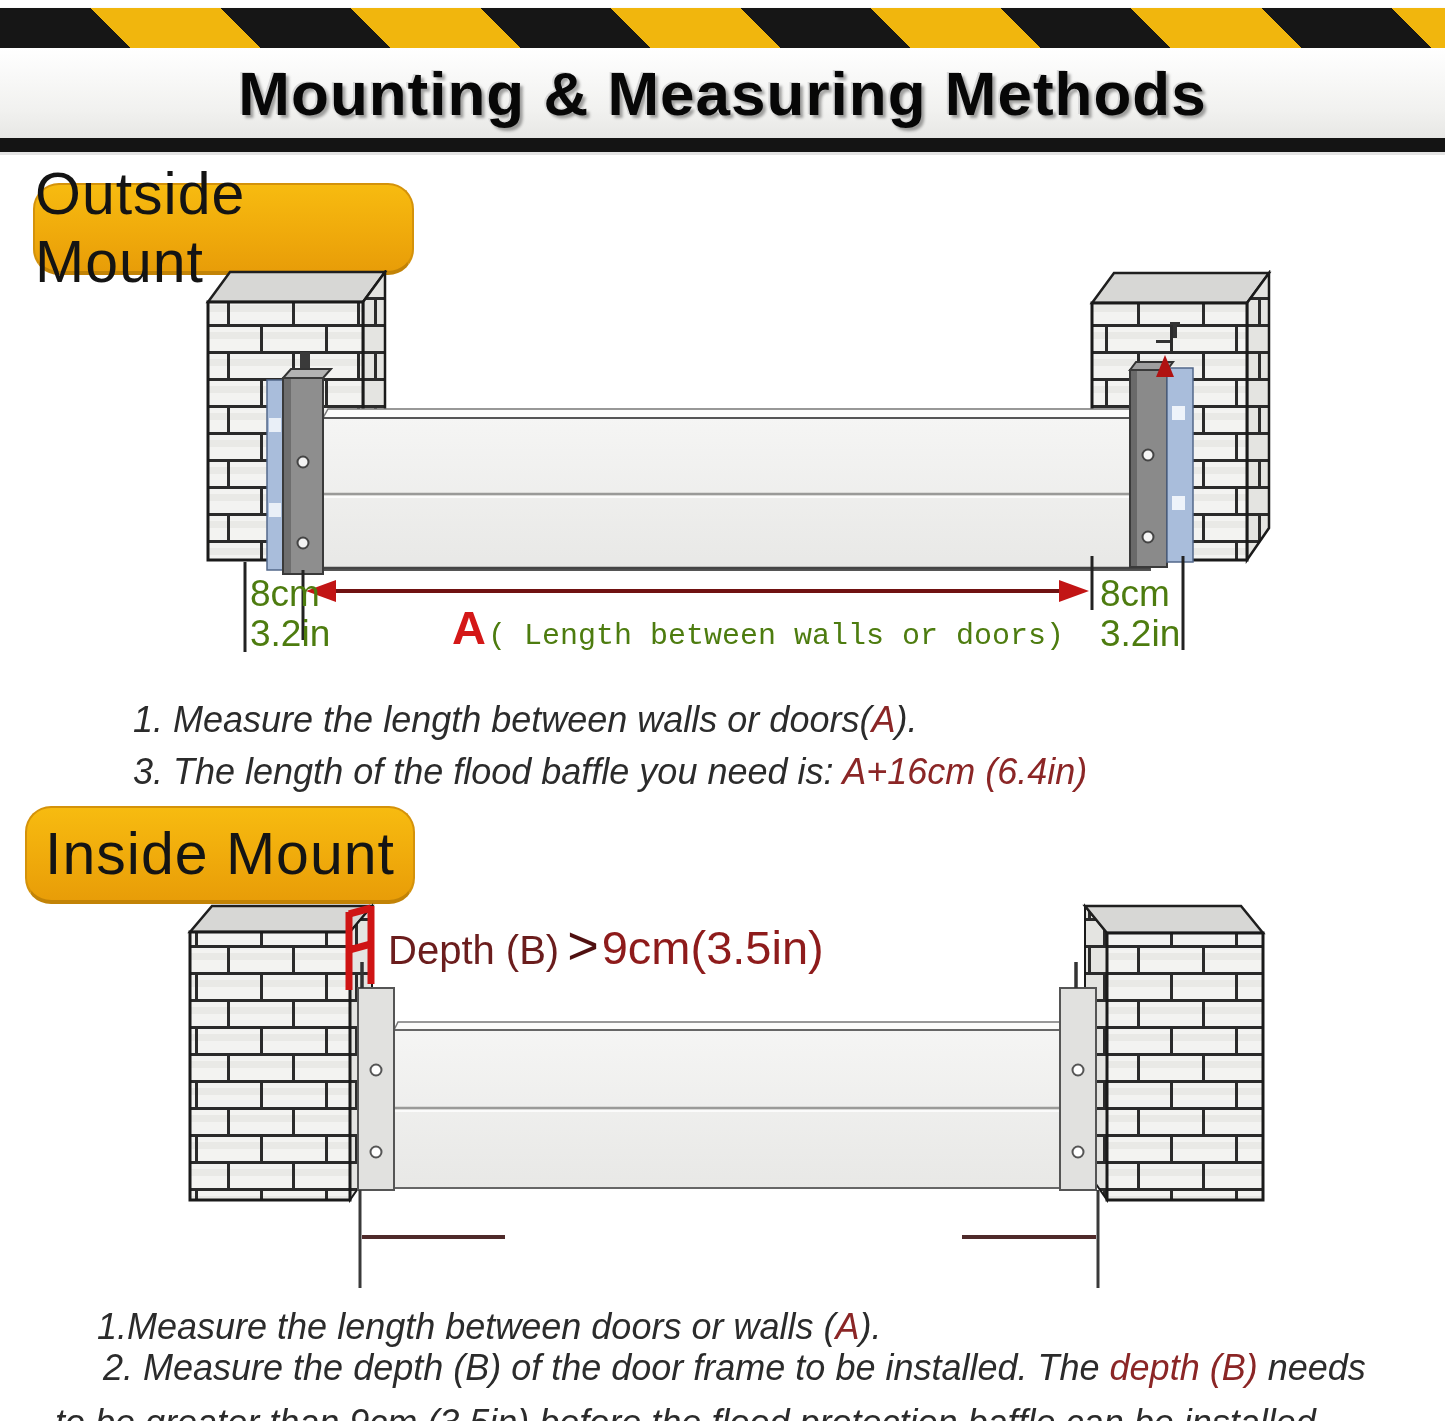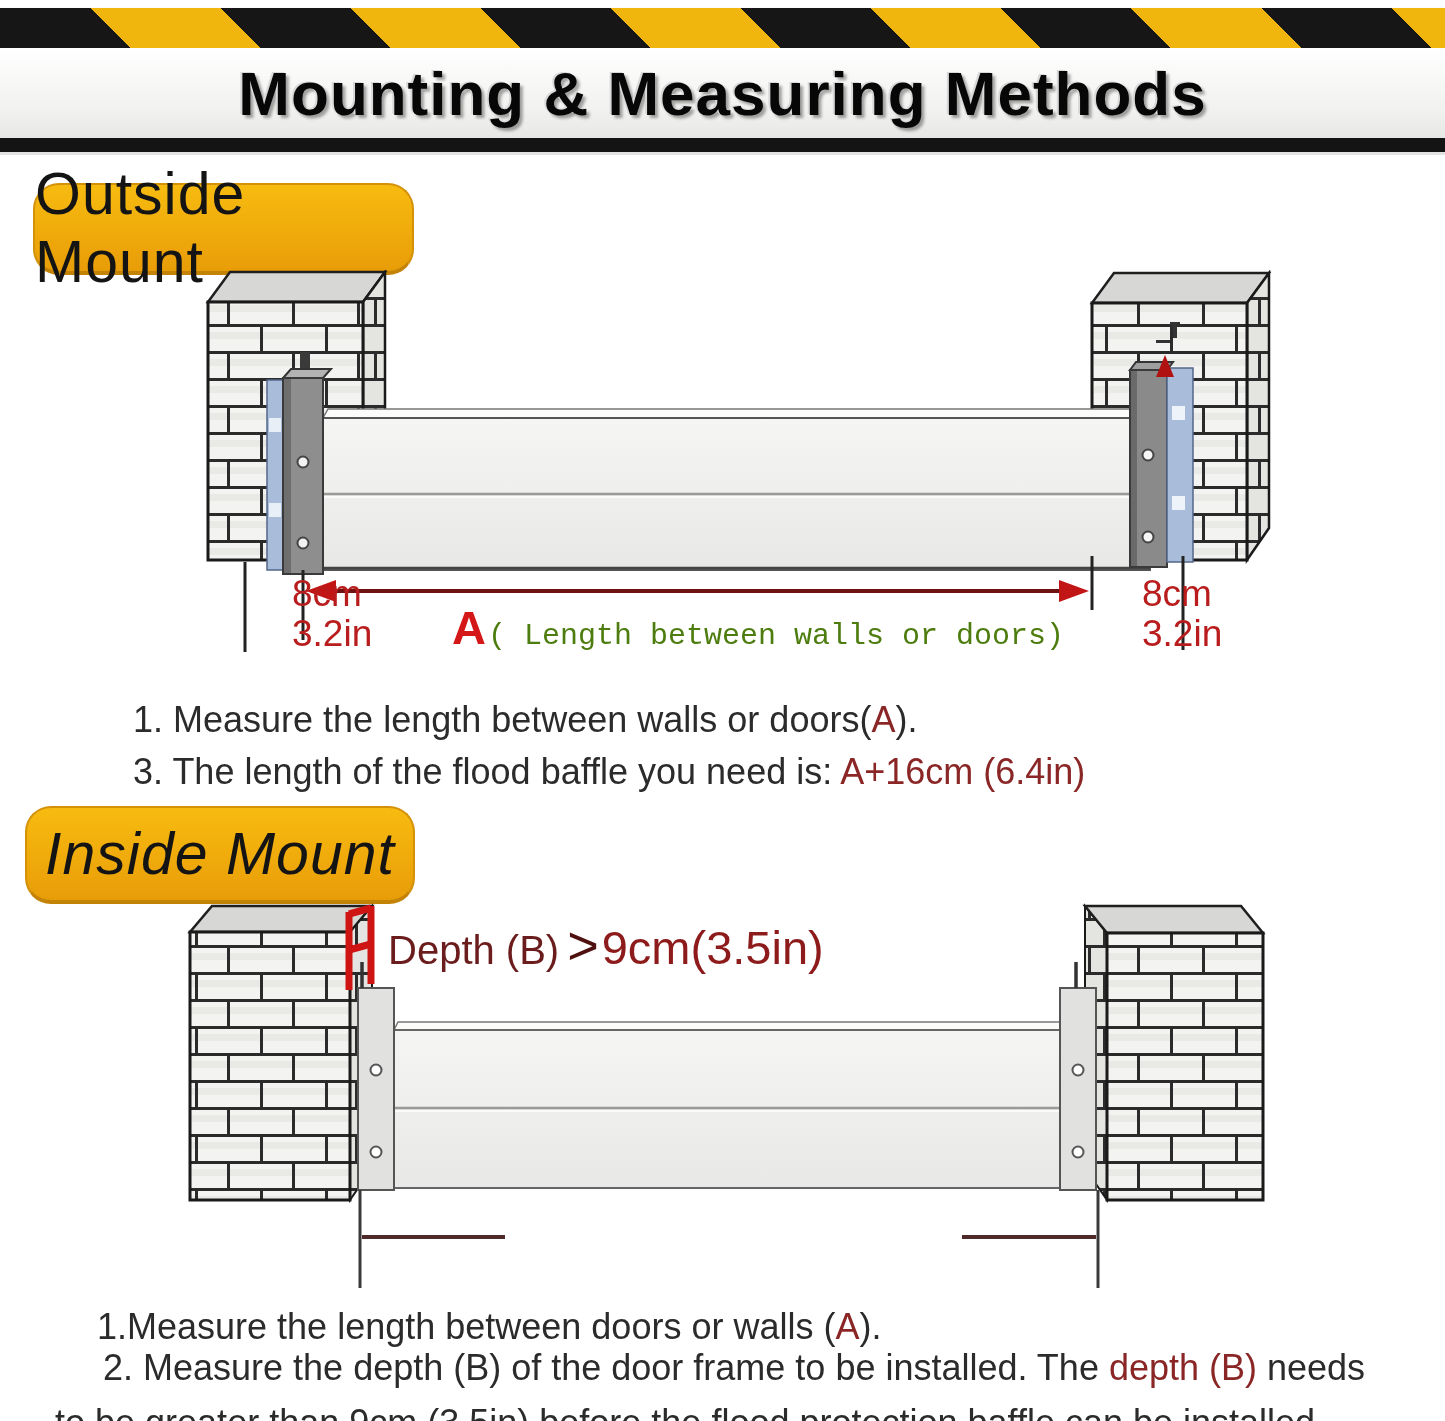--- a/index.html
+++ b/index.html
@@ -18,45 +18,45 @@
     text-shadow:-2px -1px 0 #d9d9d9,3px 3px 3px rgba(0,0,0,.35);}
   .banner-bar{position:absolute;left:0;top:138px;width:1445px;height:14px;background:#141414;
     border-bottom:3px solid #e3e3e3;}
 
   
   .badge{position:absolute;display:flex;align-items:center;justify-content:center;
     background:linear-gradient(180deg,#f7bb10 0%,#efa90b 60%,#e89d08 100%);
     border:2px solid #d4920a;border-bottom:4px solid #c28306;border-radius:26px;
     font-size:59px;color:#141414;letter-spacing:1px;}
   .badge-outside{left:33px;top:183px;width:377px;height:86px;}
-  .badge-inside{left:25px;top:806px;width:386px;height:92px;font-style:italic;}
+  .badge-inside{left:25px;top:806px;width:386px;height:92px;}
 
   
   .diagram-svg{position:absolute;left:0;display:block;}
   #svg-outside{top:270px;}
   #svg-inside{top:900px;}
 
   
-  .dim-text{position:absolute;font-size:37px;color:#b91c1c;line-height:40px;white-space:nowrap;margin-left:42px;}
+  .dim-text{position:absolute;font-size:37px;color:#4d7c0f;line-height:40px;white-space:nowrap;}
   .span-label{position:absolute;left:452px;top:600px;white-space:nowrap;display:flex;align-items:baseline;}
   .span-label .var{font-size:47px;font-weight:bold;color:#d41818;margin-right:2px;}
   .span-label .rest{font-size:30px;color:#4d7c0f;font-family:Liberation Mono, monospace;}
 
   .depth-label{position:absolute;left:388px;top:914px;white-space:nowrap;display:flex;align-items:baseline;}
   .depth-label .lbl{font-size:40px;color:#6b1d1d;}
   .depth-label .gt{font-size:54px;color:#4f1010;margin:0 3px 0 8px;}
   .depth-label .val{font-size:47px;color:#8e1b1b;}
 
   .length-label{position:absolute;left:460px;top:1210px;width:540px;text-align:center;
     font-size:45px;color:#1c1c1c;white-space:nowrap;}
   .length-label .var{color:#7a1f1f;}
 
   
   .steps{position:absolute;color:#2b2b2b;font-size:36px;}
-  .steps p{margin:0;}
+  .steps p{margin:0;font-style:italic;}
   .steps-outside{left:133px;top:694px;line-height:52px;}
   .steps-inside-1{left:97px;top:1286px;margin-top:20px;}
   .steps-inside-2{left:55px;top:1340px;width:1345px;line-height:55px;text-indent:48px;}
   .maroon{color:#8b2626;}
 </style>
 </head>
 <body>
 
 <div id="canvas">
 

